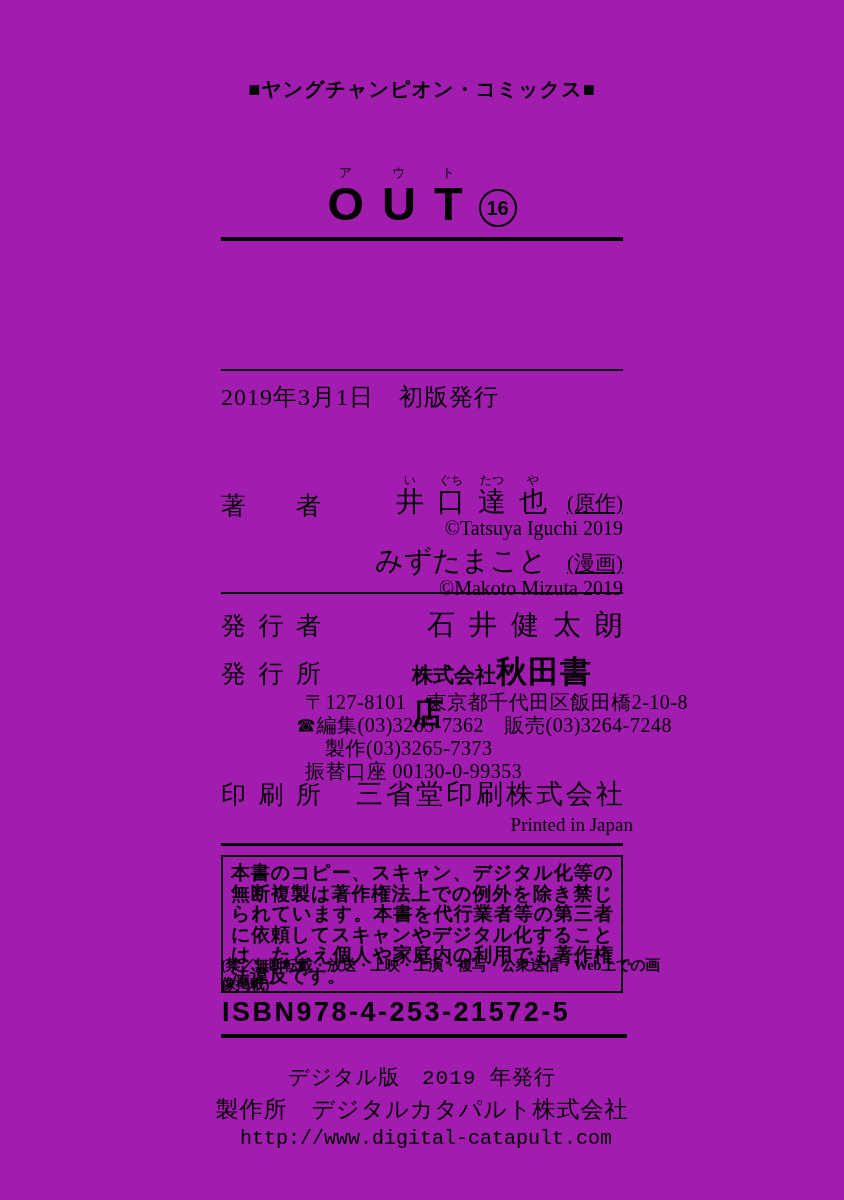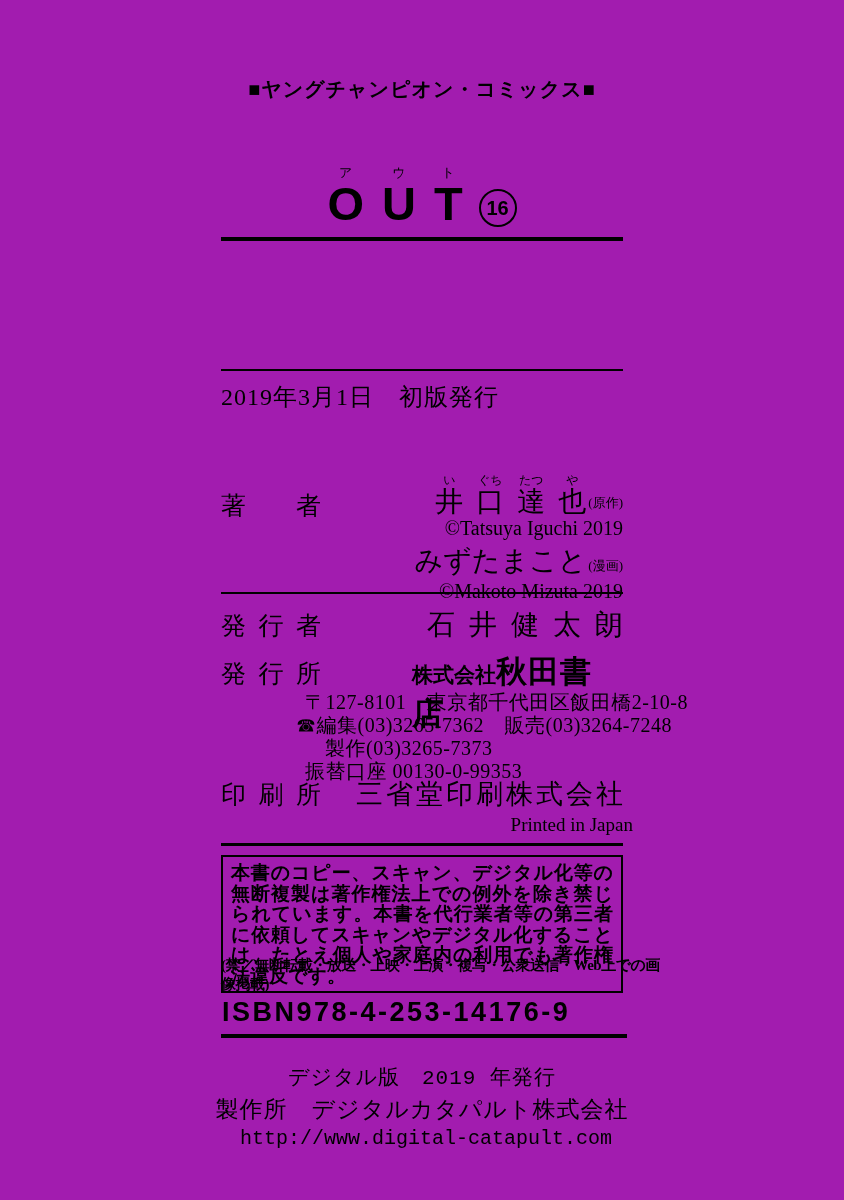--- a/index.html
+++ b/index.html
@@ -66,21 +66,21 @@
 
   
   .row-author { top:470px; align-items:flex-start; }
   .row-author .field-label { padding-top:19px; }
   .author-right { text-align:right; }
   .name-ruby-line { display:inline-flex; align-items:flex-end; }
   .name-part { display:inline-flex; flex-direction:column; align-items:center; margin-left:13px; }
   .name-part:first-child { margin-left:0; }
   .name-ruby { font-size:12px; line-height:13px; }
   .name-base { font-size:28px; line-height:30px; }
-  .role-suffix { font-size:13px; line-height:28px; margin-left:2px; }
+  .role-suffix { font-size:21px; line-height:28px; margin-left:20px;text-decoration:underline; }
   .copyright-line { font-size:20px; line-height:21px; margin-top:1px; }
 
   
   .artist-block { position:absolute; top:546px; left:221px; width:402px; text-align:right; }
   .artist-name { font-size:28px; line-height:29px; }
 
   
   .row-pub { top:606px; align-items:baseline; }
   .pub-name { font-size:28px; letter-spacing:14px; margin-right:-14px; }
 
@@ -229,21 +229,21 @@
   </div>
 
   <div class="printed-in">Printed in Japan</div>
 
   <div class="rule rule-mid"></div>
 
   <div class="copyright-box">本書のコピー、スキャン、デジタル化等の無断複製は著作権法上での例外を除き禁じられています。本書を代行業者等の第三者に依頼してスキャンやデジタル化することは、たとえ個人や家庭内の利用でも著作権法違反です。</div>
 
   <div class="prohibition-note">(禁／無断転載・放送・上映・上演・複写・公衆送信・Web上での画像掲載)</div>
 
-  <div class="isbn-line">ISBN978-4-253-14176-9</div>
+  <div class="isbn-line">ISBN978-4-253-21572-5</div>
   <div class="rule rule-isbn"></div>
 
   <div class="digital-block">
     <div class="digital-edition">デジタル版　2019 年発行</div>
     <div class="digital-producer">製作所　デジタルカタパルト株式会社</div>
     <div class="digital-url">http://www.digital-catapult.com</div>
   </div>
 
 </div>
 

